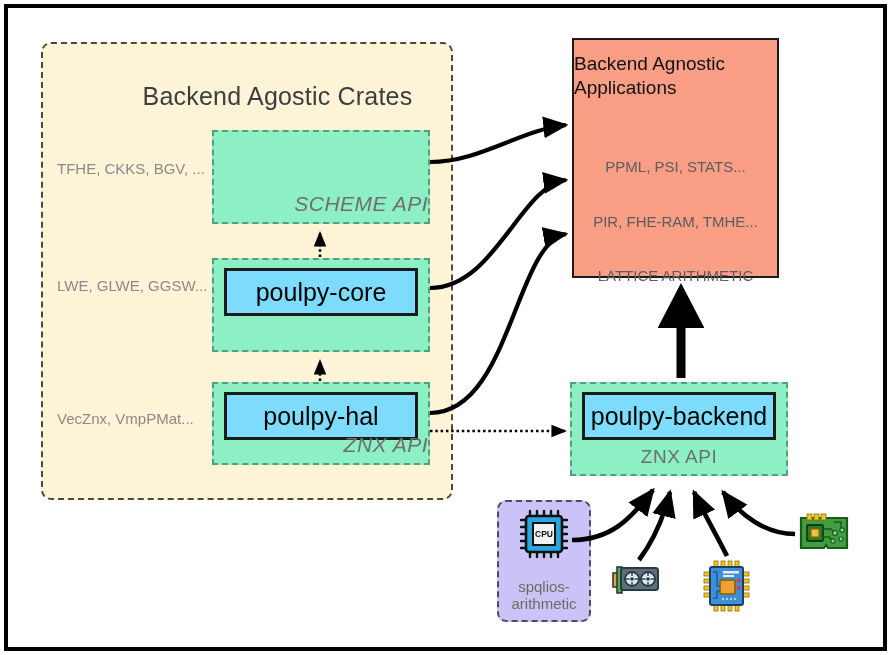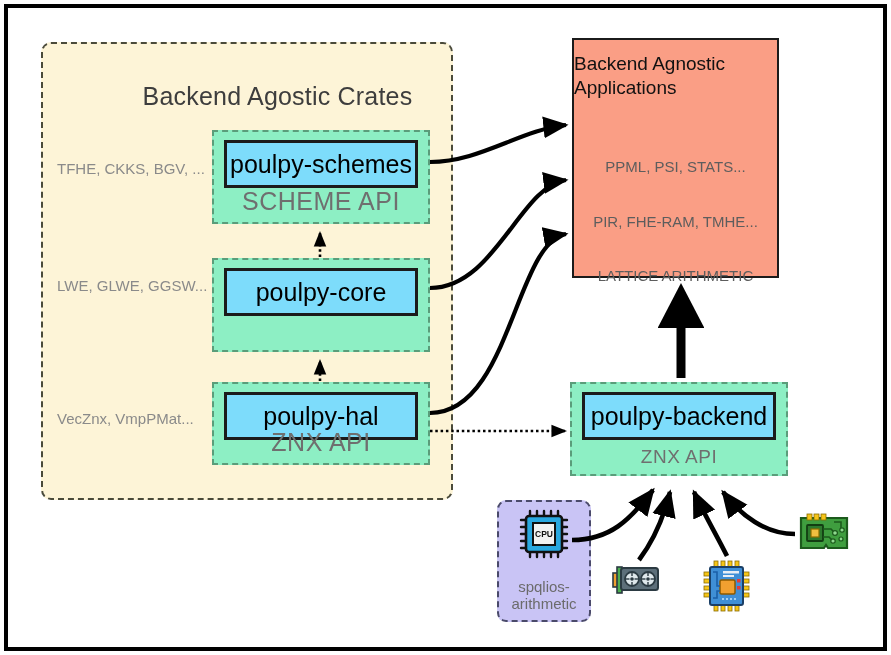--- a/index.html
+++ b/index.html
@@ -49,23 +49,24 @@
     position:absolute;left:10px;top:8px;right:10px;height:48px;
     background:#7ddcfb;
     border:3px solid #1b1b1b;
     box-sizing:border-box;
     display:flex;align-items:center;justify-content:center;
     font-size:25px;color:#000000;
     white-space:nowrap;
   }
   .layer .api{
     position:absolute;left:0;right:0;bottom:6px;
-    text-align:center;
-    font-size:25px;color:#6f6f6f;
+    text-align:right;
+    font-size:21px;color:#6f6f6f;
     letter-spacing:.5px;
+    font-style:italic;
   }
 
   #layer-schemes{left:212px;top:130px;width:218px;height:94px;}
   #layer-core   {left:212px;top:258px;width:218px;height:94px;}
   #layer-hal    {left:212px;top:382px;width:218px;height:83px;padding-left:48px;}
 
   #layer-backend{
     position:absolute;left:570px;top:382px;width:218px;height:94px;
     background:#8defc4;border:2px dashed #5a9d7a;box-sizing:border-box;
   }
@@ -145,21 +146,20 @@
 <div id="canvas">
 
   <div id="crates-panel"></div>
   <div id="crates-title">Backend Agostic Crates</div>
 
   <div class="side-label" id="label-schemes">TFHE, CKKS, BGV, ...</div>
   <div class="side-label" id="label-core">LWE, GLWE, GGSW...</div>
   <div class="side-label" id="label-hal">VecZnx, VmpPMat...</div>
 
   <div class="layer" id="layer-schemes">
-    <div class="crate">poulpy-schemes</div>
     <div class="api">SCHEME API</div>
   </div>
 
   <div class="layer" id="layer-core">
     <div class="crate">poulpy-core</div>
   </div>
 
   <div class="layer" id="layer-hal">
     <div class="crate">poulpy-hal</div>
     <div class="api">ZNX API</div>

